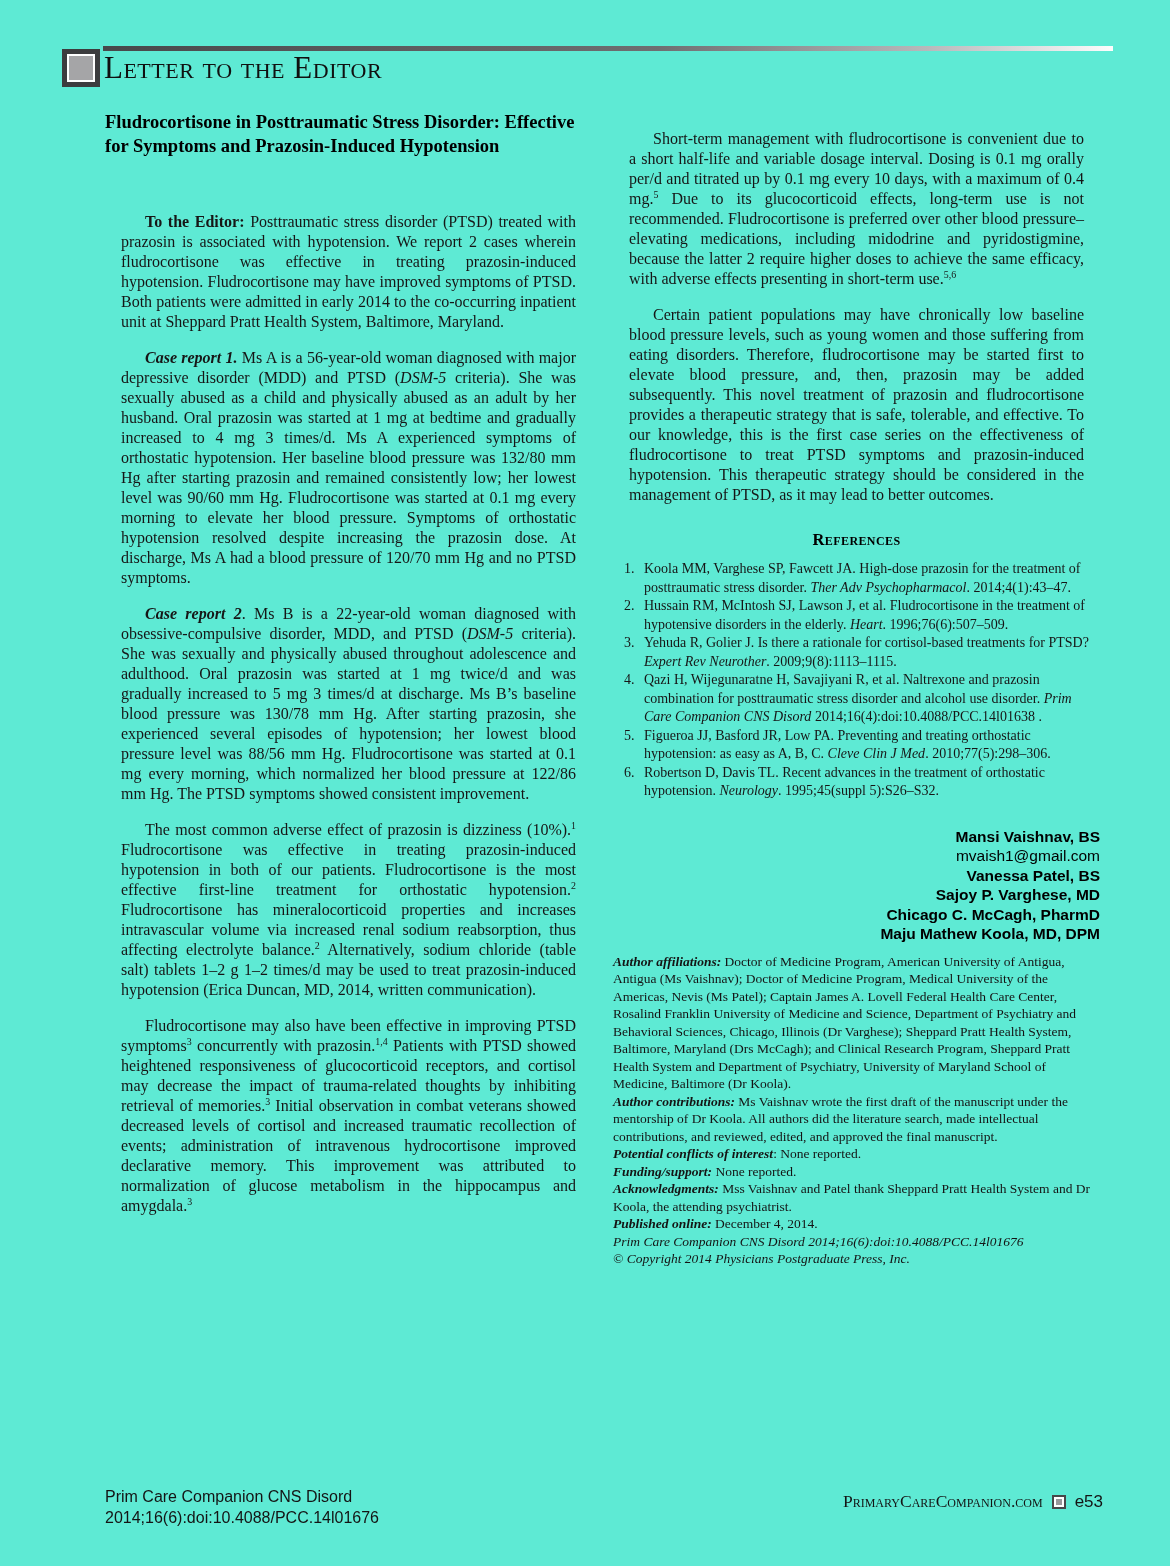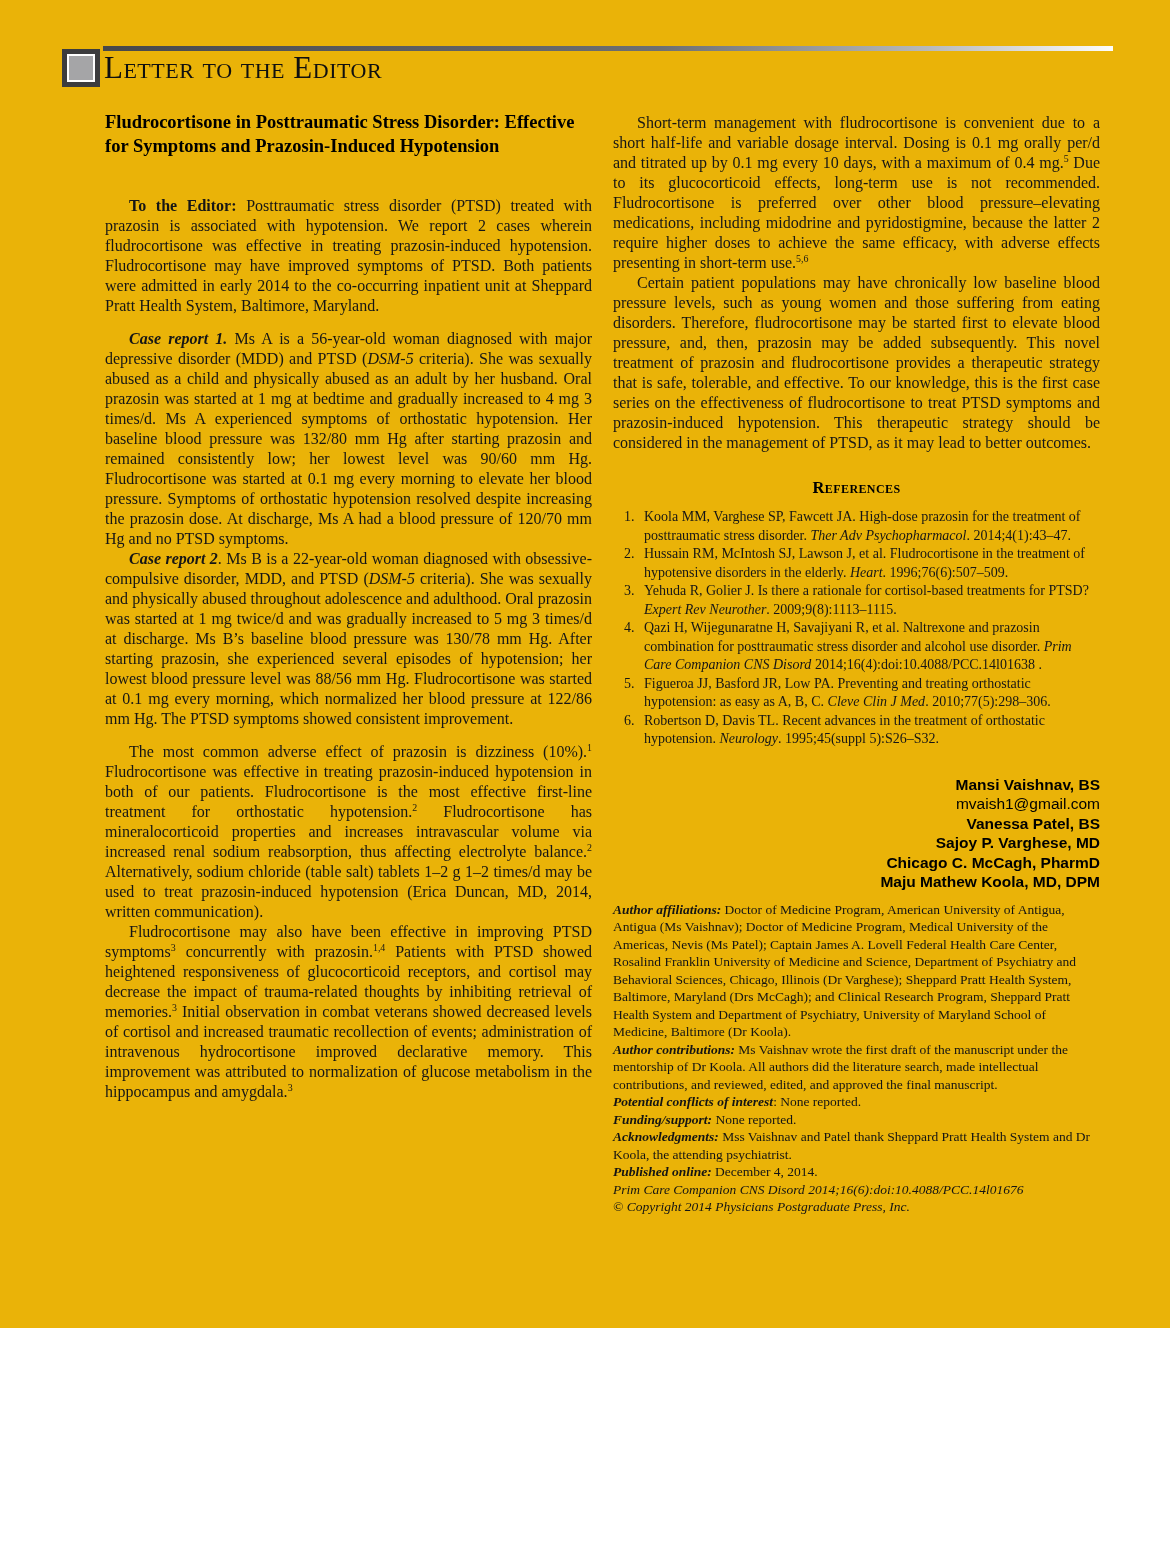--- a/index.html
+++ b/index.html
@@ -1,17 +1,17 @@
 <!DOCTYPE html>
 <html lang="en"><head>
 <meta charset="utf-8">
 <style>
   html,body { margin:0; padding:0; background:#ffffff; }
   .page {
-    position:relative; width:1170px; height:1328px; background:#eab308;
+    position:relative; width:1170px; height:1566px; background:#5eead4;
     font-family:"Liberation Serif", serif; color:#161616; overflow:hidden;
   }
 
   
   .kicker-icon { position:absolute; left:62px; top:49px; width:38px; height:38px; background:#3c3c3e; }
   .kicker-icon-inner { position:absolute; left:5px; top:5px; width:24px; height:24px;
     background:#a5a5a7; border:2px solid #ffffff; }
   .masthead-rule { position:absolute; left:103px; top:46px; width:1010px; height:5px;
     background:linear-gradient(to right, #47484a 0%, #6e6f71 55%, #b9babc 82%, #fdfdfd 100%); }
   .kicker { position:absolute; left:104px; top:50px; margin:0; font-weight:normal;
@@ -20,21 +20,21 @@
 
   
   .article-title { position:absolute; left:105px; top:111px; width:487px; margin:0;
     font-family:Liberation Serif, serif; font-weight:bold; font-size:18.5px;
     line-height:23.5px; color:#000; }
 
   
   .col-left  { position:absolute; left:105px; top:196px; width:487px; }
   .col-right { position:absolute; left:613px; top:113px; width:487px; }
 
-  .body-para { margin:0; font-size:16px; line-height:20px; text-align:justify;
+  .body-para { margin:16px; font-size:16px; line-height:20px; text-align:justify;
     text-indent:24px; hyphens:auto; }
   .body-para.gap { margin-top:13px; }
   sup { font-size:62%; vertical-align:super; line-height:0; }
 
   .st-b  { font-weight:bold; }
   .st-i  { font-style:italic; }
   .st-bi { font-weight:bold; font-style:italic; }
 
   
   .refs-heading { margin:25px 0 10px 0; text-align:center;

